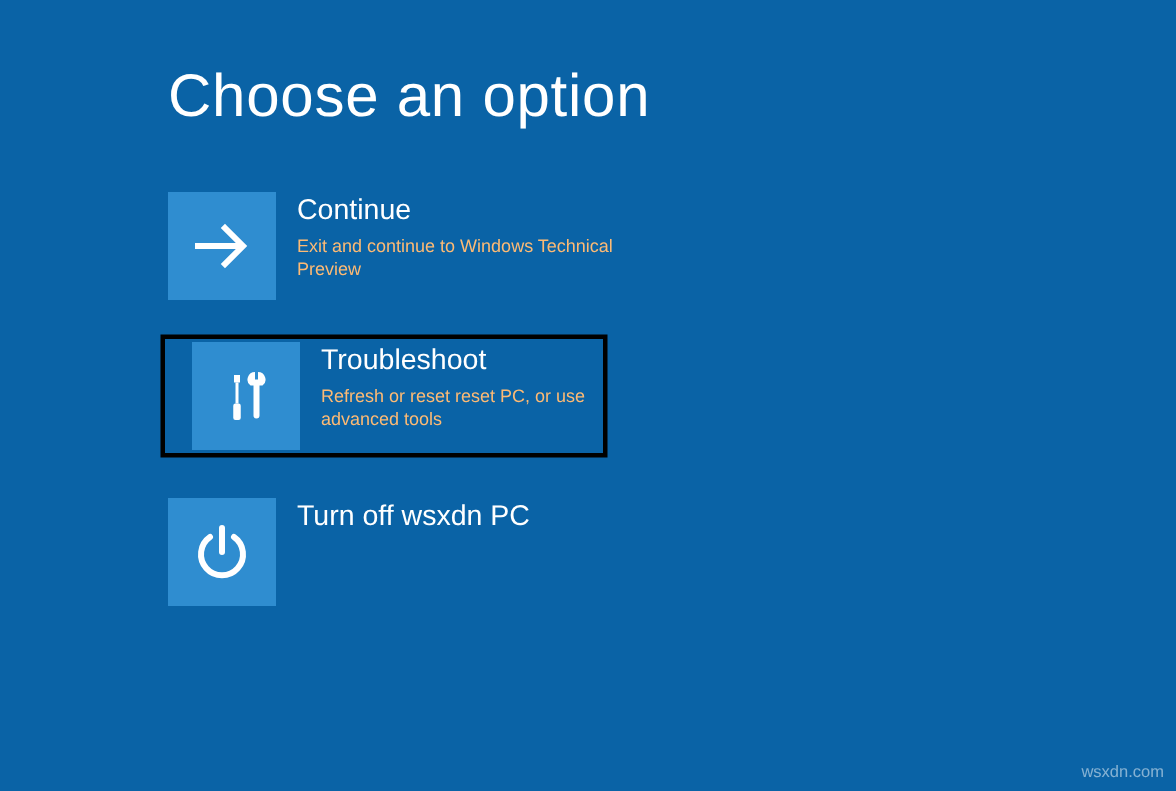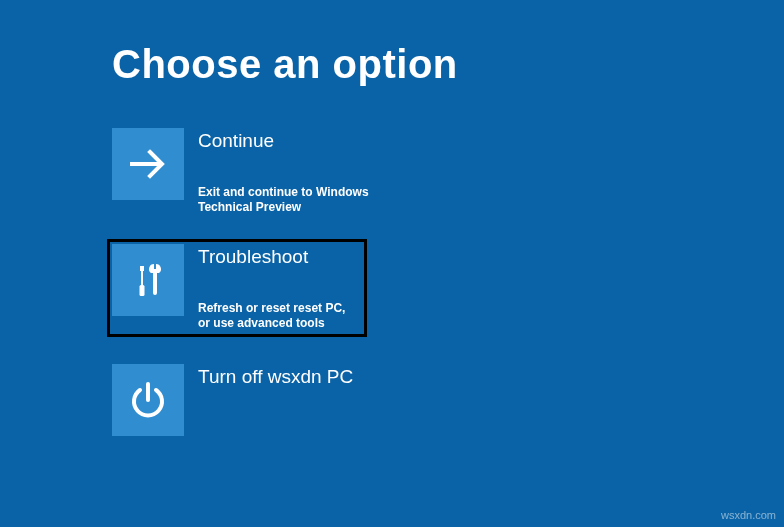--- a/index.html
+++ b/index.html
@@ -14,42 +14,42 @@
       font-family: "Segoe UI", "Segoe UI Light", Arial, sans-serif;
       color: #ffffff;
       overflow: hidden;
       position: relative;
     }
     .page-title {
       position: absolute;
       top: 42px;
       left: 112px;
       font-size: 40px;
-      font-weight: 700;
+      font-weight: 400;
       letter-spacing: 0.5px;
     }
     .options {
       position: absolute;
       top: 128px;
       left: 112px;
     }
     .option {
       display: flex;
       align-items: flex-start;
       margin-bottom: 28px;
       width: 300px;
       cursor: pointer;
     }
     .option.highlighted {
       outline: 3px solid #000000;
       outline-offset: -2px;
-      padding: 4px 6px 4px 4px;
+      padding: 4px 6px 4px 20px;
       margin-left: -4px;
       margin-top: -4px;
-      width: 258px;
+      width: 296px;
     }
     .tile {
       width: 72px;
       height: 72px;
       background-color: #2f8dd0;
       display: flex;
       align-items: center;
       justify-content: center;
       flex-shrink: 0;
     }
@@ -59,24 +59,23 @@
       flex: 1;
     }
     .option-title {
       font-size: 19px;
       font-weight: 400;
       line-height: 1.2;
       margin-bottom: 4px;
     }
     .option-desc {
       font-size: 12px;
-      font-weight: 700;
+      font-weight: 400;
       line-height: 1.3;
-      color: #ffffff;
-      margin-top: 32px;
+      color: #fdba74;
     }
     .watermark {
       position: absolute;
       bottom: 6px;
       right: 8px;
       font-size: 11px;
       color: rgba(255,255,255,0.5);
       font-family: Arial, sans-serif;
       text-align: right;
     }

